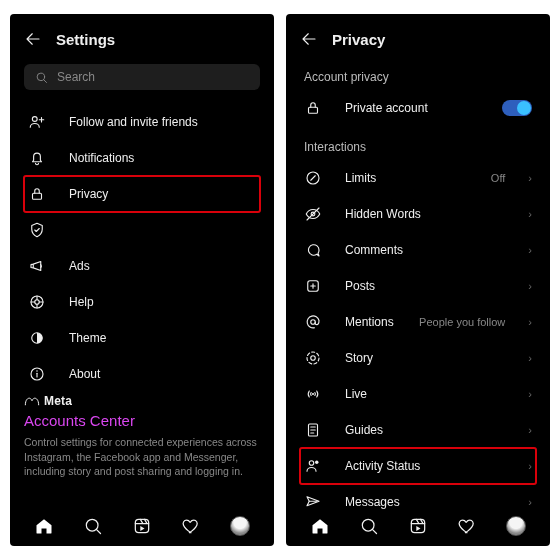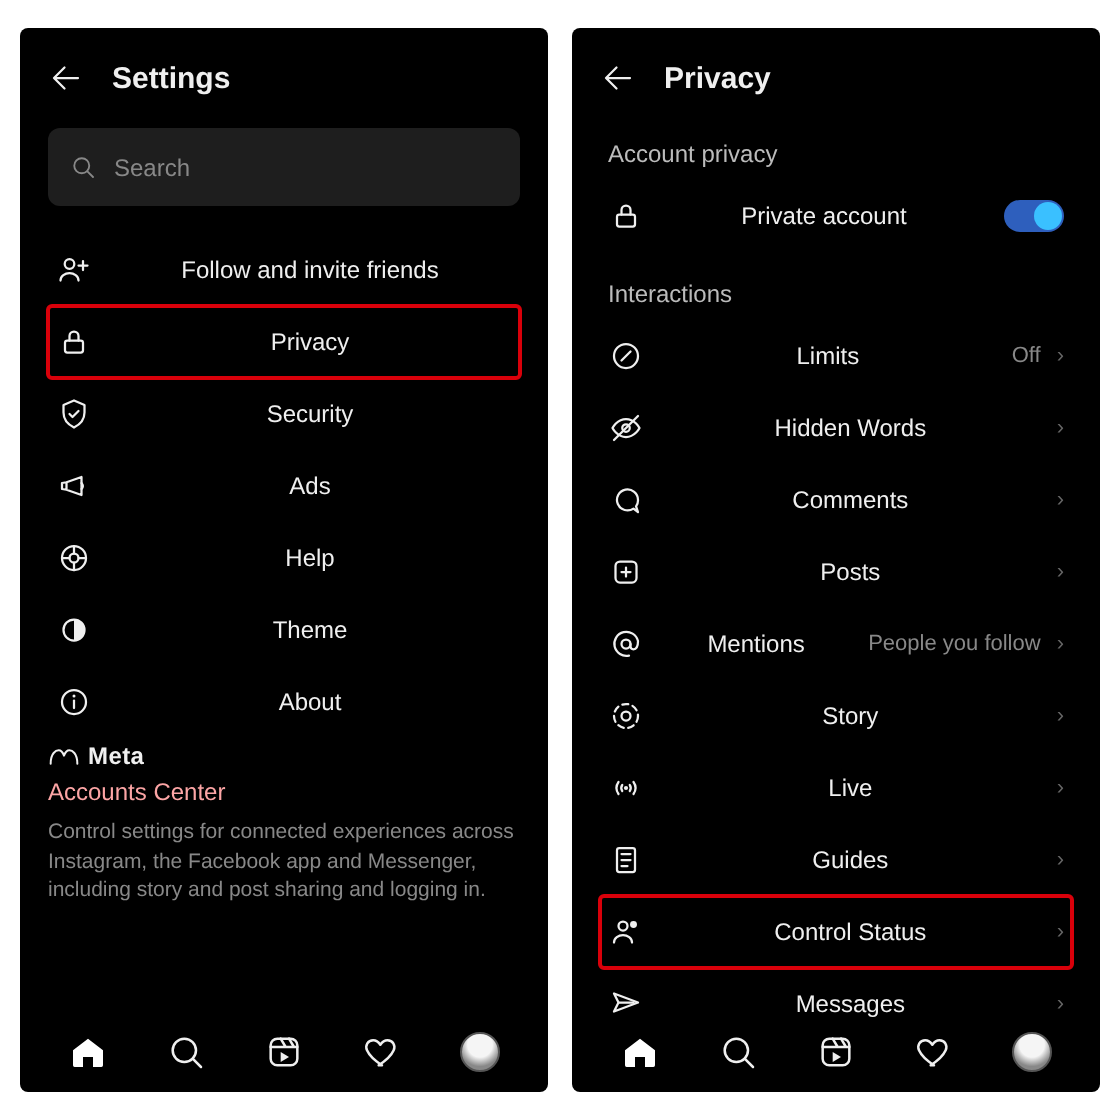--- a/index.html
+++ b/index.html
@@ -28,50 +28,49 @@
   .header .title { font-size: 15px; font-weight: 600; }
   .back-arrow { width: 18px; height: 18px; display:flex;align-items:center;justify-content:center; }
   .scroll {
     flex: 1 1 auto;
     overflow: hidden;
     padding: 0 14px;
   }
   .searchbox {
     background: #1e1e1e;
     border-radius: 6px;
-    height: 39px;
+    height: 26px;
     display: flex; align-items: center;
     padding: 0 10px; gap: 8px;
     margin: 8px 0 14px 0;
     color: #888;
   }
   .row {
     display: flex; align-items: center;
-    gap: 8px;
+    gap: 23px;
     padding: 9px 4px;
     font-size: 12px;
     position: relative;
-    text-align: center;
   }
   .row .icon { width: 18px; height: 18px; display:flex;align-items:center;justify-content:center; flex: 0 0 18px; }
   .row .label { flex: 1 1 auto; }
   .row .trail { color: #888; font-size: 11px; }
   .chev { color: #666; font-size: 11px; }
   .highlight-red {
     outline: 2px solid #d9000a;
     outline-offset: -1px;
     border-radius: 2px;
   }
   .section-h {
     color: #bbb; font-size: 12px;
     padding: 14px 4px 6px 4px;
   }
   .meta-block { margin-top: 2px; }
   .meta-brand { font-weight:700; letter-spacing:0.2px; font-size:12px; display:flex;align-items:center;gap:4px;}
-  .link-blue { color: #fca5a5; font-size: 12px; margin-top:4px; display:block;}
+  .link-blue { color: #d946ef; font-size: 15px; margin-top:4px; display:block;}
   .muted-p { color: #888; font-size: 10.5px; line-height: 1.4; margin-top:6px;}
   .toggle {
     width: 30px; height: 16px;
     background: #2e5fbd;
     border-radius: 999px;
     position: relative;
     flex: 0 0 30px;
   }
   .toggle::after {
     content: "";
@@ -120,37 +119,45 @@
         <div class="row">
           <span class="icon">
             <svg viewBox="0 0 24 24" width="18" height="18">
               <circle class="stroke" cx="9" cy="8" r="3.2"></circle>
               <path class="stroke" d="M3 19c0-3 3-5 6-5s6 2 6 5"></path>
               <path class="stroke" d="M18 6v6M15 9h6"></path>
             </svg>
           </span>
           <span class="label">Follow and invite friends</span>
         </div>
+        <div class="row">
+          <span class="icon">
+            <svg viewBox="0 0 24 24" width="18" height="18">
+              <path class="stroke" d="M6 17h12l-1.5-2V10a4.5 4.5 0 0 0-9 0v5L6 17z"></path>
+              <path class="stroke" d="M10 19a2 2 0 0 0 4 0"></path>
+            </svg>
+          </span>
+          <span class="label">Notifications</span>
+        </div>
         <div class="row highlight-red">
           <span class="icon">
             <svg viewBox="0 0 24 24" width="18" height="18">
               <rect class="stroke" x="6" y="11" width="12" height="8" rx="1.5"></rect>
               <path class="stroke" d="M9 11V8a3 3 0 0 1 6 0v3"></path>
             </svg>
           </span>
           <span class="label">Privacy</span>
         </div>
         <div class="row">
           <span class="icon">
             <svg viewBox="0 0 24 24" width="18" height="18">
               <path class="stroke" d="M12 3l7 3v5c0 5-3 8-7 10-4-2-7-5-7-10V6l7-3z"></path>
               <path class="stroke" d="M9 12l2 2 4-4"></path>
             </svg>
           </span>
-          <span class="label">Security</span>
         </div>
         <div class="row">
           <span class="icon">
             <svg viewBox="0 0 24 24" width="18" height="18">
               <path class="stroke" d="M4 10v4l3 .5V9.5L4 10zM7 9.5L17 6v12L7 14.5"></path>
               <path class="stroke" d="M17 10a3 3 0 0 1 0 4"></path>
             </svg>
           </span>
           <span class="label">Ads</span>
         </div>
@@ -334,21 +341,21 @@
           <span class="chev">›</span>
         </div>
         <div class="row highlight-red">
           <span class="icon">
             <svg viewBox="0 0 24 24" width="18" height="18">
               <circle class="stroke" cx="10" cy="8" r="3"></circle>
               <path class="stroke" d="M4 19c0-3 3-5 6-5s6 2 6 5"></path>
               <circle cx="17" cy="7" r="2.3" fill="#efefef"></circle>
             </svg>
           </span>
-          <span class="label">Control Status</span>
+          <span class="label">Activity Status</span>
           <span class="chev">›</span>
         </div>
         <div class="row">
           <span class="icon">
             <svg viewBox="0 0 24 24" width="18" height="18">
               <path class="stroke" d="M4 5l16 6-16 6 3-6-3-6z"></path>
               <path class="stroke" d="M7 11h10"></path>
             </svg>
           </span>
           <span class="label">Messages</span>

